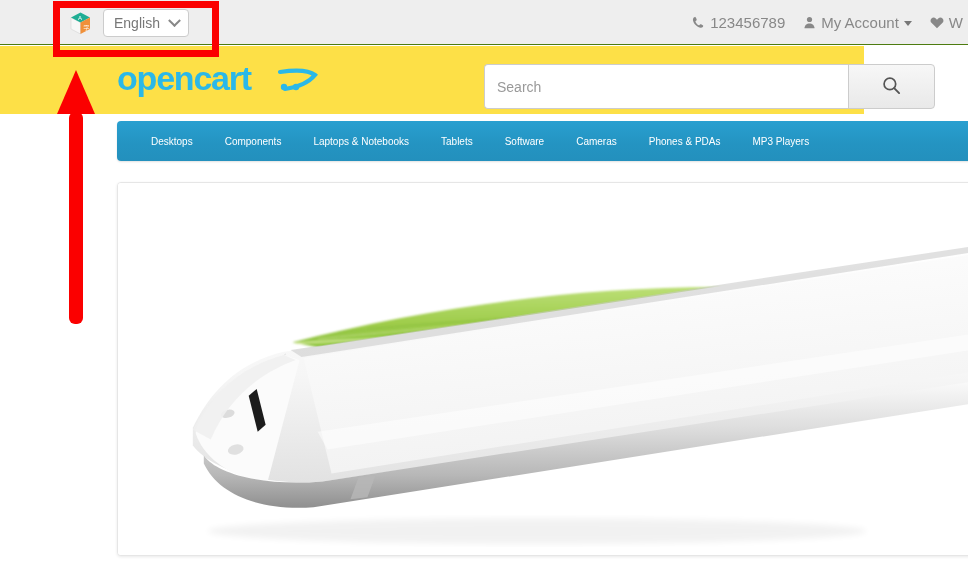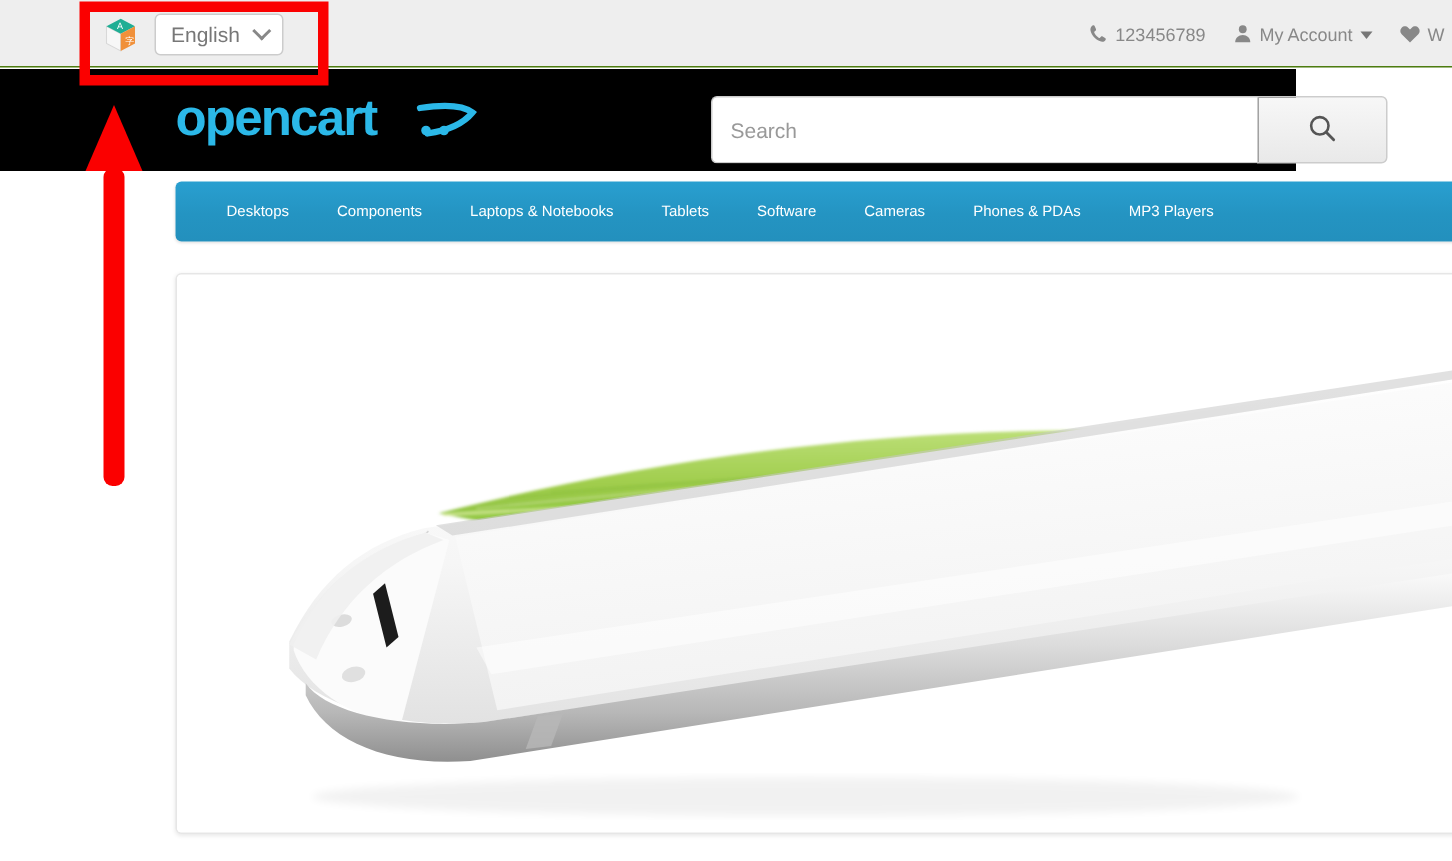--- a/index.html
+++ b/index.html
@@ -78,45 +78,45 @@
     display: flex;
     align-items: center;
     gap: 0px;
     white-space: nowrap;
   }
   .tb-link {
     display: inline-flex;
     align-items: center;
     gap: 5px;
     color: #888888;
-    font-size: 12px;
+    font-size: 15px;
     text-decoration: none;
     padding: 0 9px;
     cursor: pointer;
   }
   .tb-ico { display: inline-block; line-height: 0; }
 
   
   .header {
     position: absolute;
     top: 46px; left: 0;
     width: 864px;
     height: 68px;
-    background: #000000;
+    background: #fde047;
   }
   .logo {
     position: absolute;
     left: 117px; top: 14px;
     width: 215px; height: 42px;
   }
   .logo svg { display:block; }
 
   .searchwrap {
     position: absolute;
-    left: 474px; top: 18px;
+    left: 484px; top: 18px;
     width: 451px; height: 45px;
     display: flex;
   }
   .search-input {
     flex: 1;
     height: 45px;
     border: 1px solid #cccccc;
     border-right: none;
     border-radius: 4px 0 0 4px;
     padding: 0 12px;

